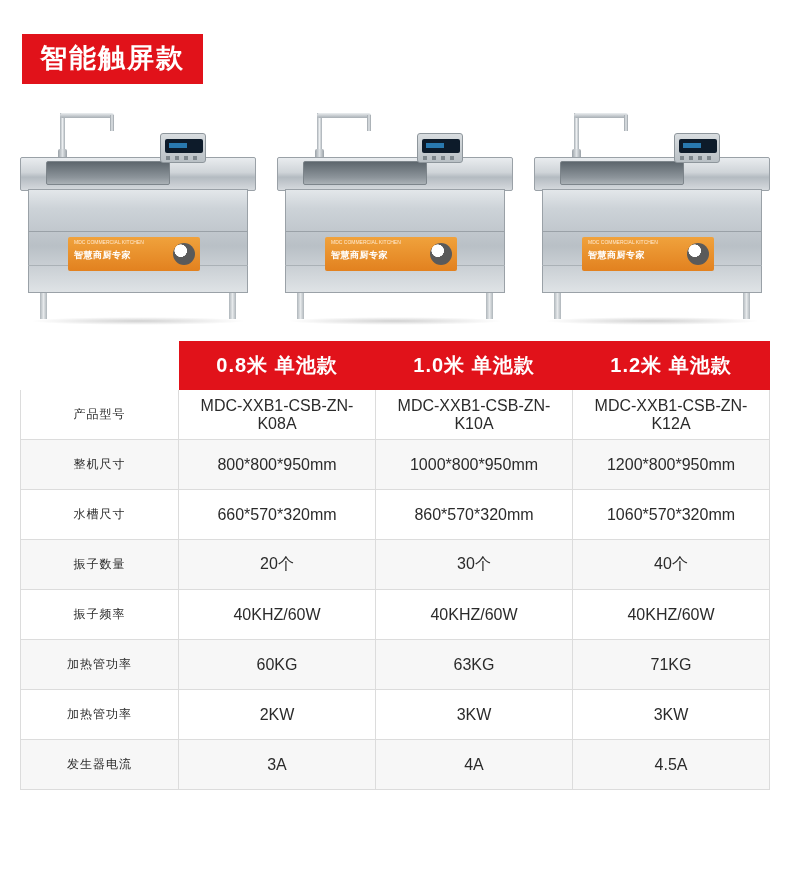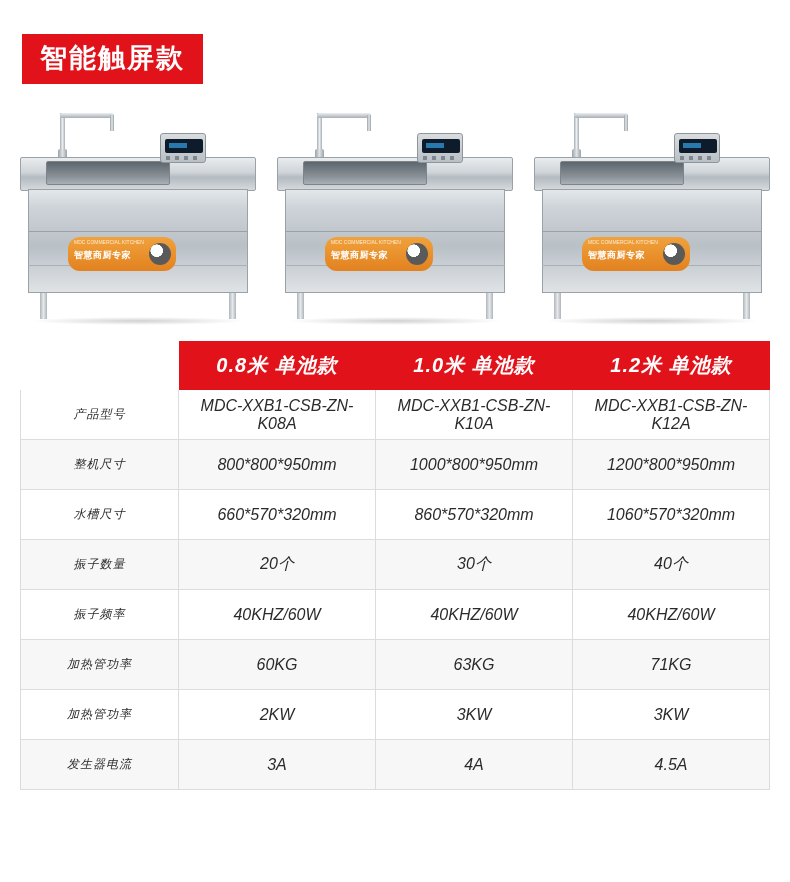--- a/index.html
+++ b/index.html
@@ -139,23 +139,23 @@
   .m-body-line2 {
     position: absolute;
     left: 8px; top: 160px;
     width: 220px; height: 1px;
     background: #aab1b6;
   }
   
   .m-sticker {
     position: absolute;
     left: 48px; top: 132px;
-    width: 108px; height: 34px;
+    width: 132px; height: 34px;
     background: linear-gradient(180deg,#f0a23c 0%, #e2811f 100%);
-    border-radius: 12px;
+    border-radius: 2px;
     overflow: hidden;
   }
   .m-sticker-txt {
     position: absolute;
     left: 6px; top: 12px;
     color: #ffffff;
     font-size: 9px;
     font-weight: bold;
     letter-spacing: .5px;
     white-space: nowrap;
@@ -199,21 +199,20 @@
     border-collapse: collapse;
     table-layout: fixed;
   }
   table.spec th, table.spec td {
     border: 1px solid #dcdcdc;
     text-align: center;
     font-size: 16px;
     color: #2b2b2b;
     height: 50px;
     padding: 2px 4px;
-    font-style: italic;
   }
   table.spec thead th {
     background: #e1121a;
     color: #ffffff;
     font-size: 20px;
     font-weight: bold;
     height: 48px;
     border: 1px solid #e1121a;
     letter-spacing: 1px;
   }

